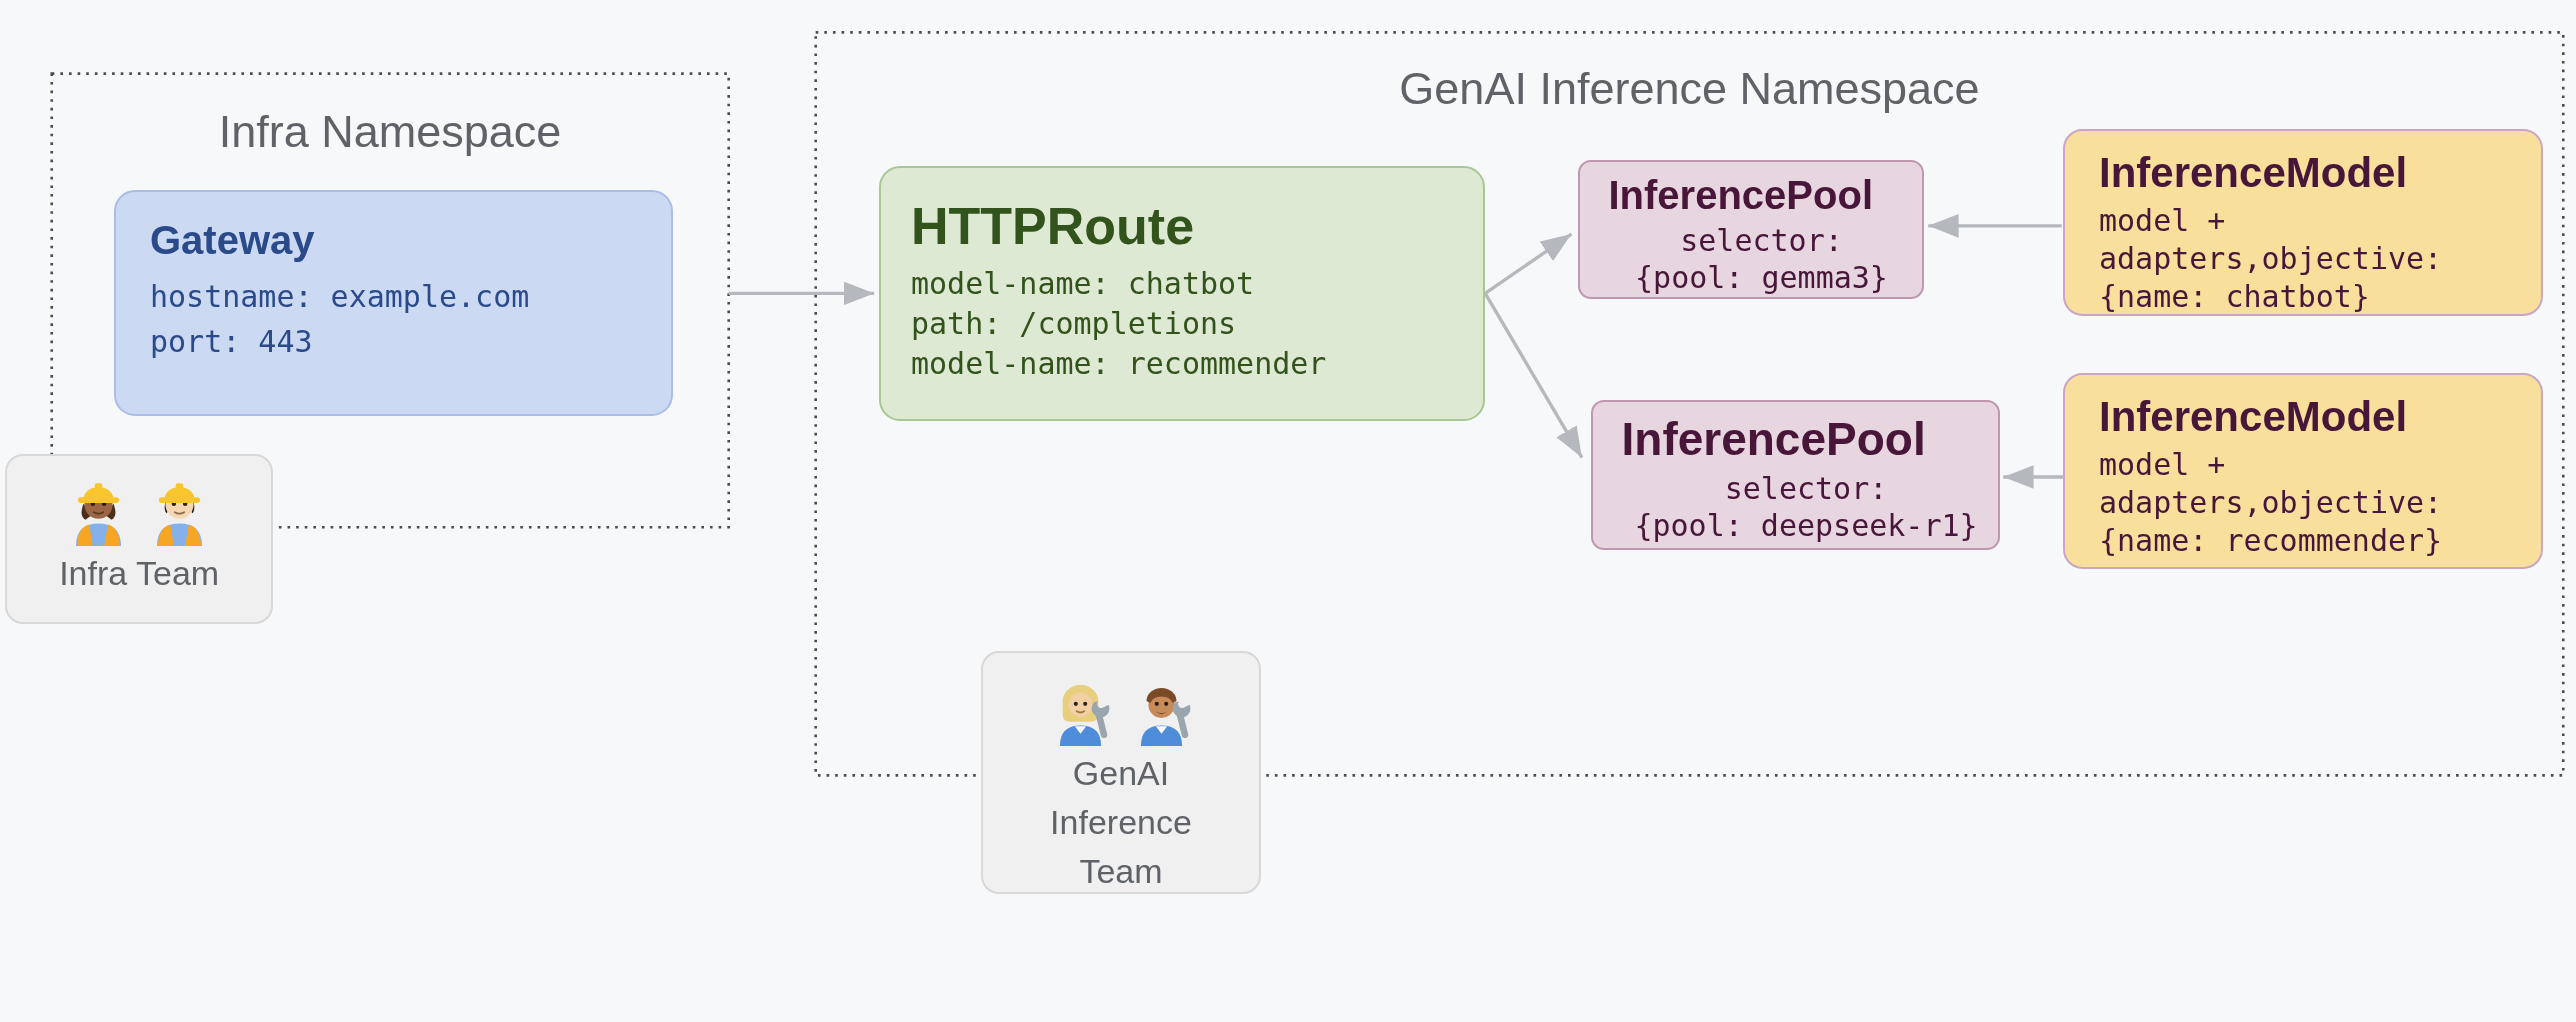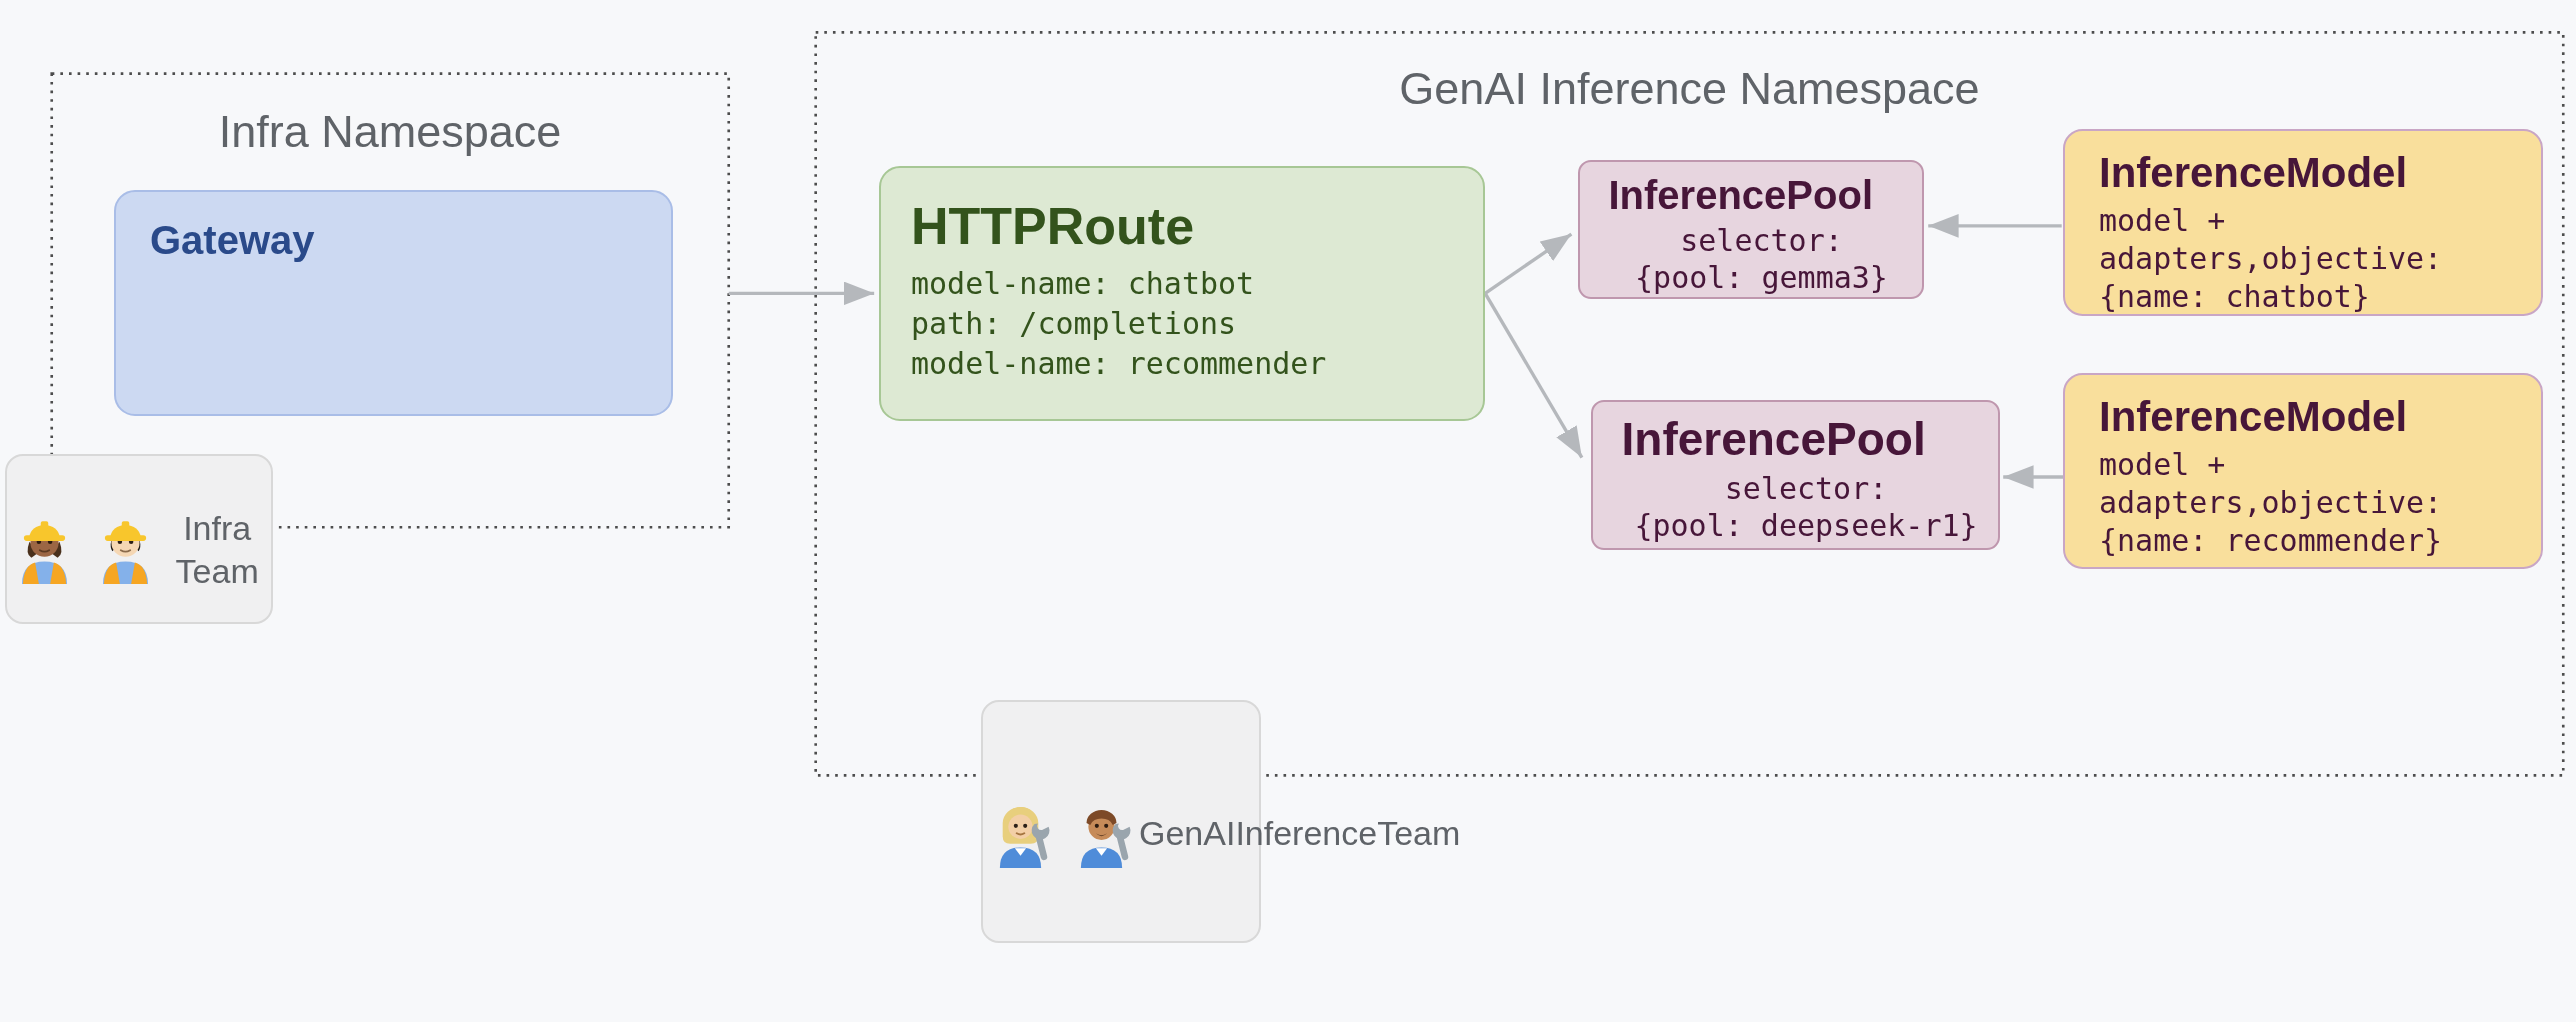--- a/index.html
+++ b/index.html
@@ -60,25 +60,25 @@
   }
   #model-chatbot { left: 2063px; top: 129px; height: 187px; }
   #model-recommender { left: 2063px; top: 373px; height: 196px; }
   .model .node-title { font-size: 42px; }
   .model .code { line-height: 38px; }
   .model .body { margin-top: 6px; }
 
   .team {
     position: absolute; z-index: 2; box-sizing: border-box;
     background: var(--team-fill, #f0f0f1); border: 2.2px solid var(--team-border, #d8d8d8);
-    border-radius: 18px; display: flex; flex-direction: row; align-items: center;
+    border-radius: 18px; display: flex; flex-direction: column; align-items: center;
     color: var(--team-text, #5f6368); text-align: center;
   }
   #infra-team { left: 5.2px; top: 454px; width: 268px; height: 170px; padding-top: 15px; }
-  #genai-team { left: 981px; top: 700px; width: 280px; height: 243px; padding-top: 18px; }
+  #genai-team { left: 981px; top: 651px; width: 280px; height: 243px; padding-top: 18px; }
   .icon-row { display: flex; gap: 6px; }
   .icon-row svg { width: 75px; height: 75px; }
   .team-label { font-size: 34px; line-height: 43px; margin-top: 6px; }
 </style>
 </head>
 <body>
 
 <svg class="overlay" width="2576" height="1023" viewBox="0 0 3436 1364">
   <defs>
     <marker id="arr" viewBox="0 0 9 7" markerWidth="9" markerHeight="7" refX="9" refY="3.5" orient="auto">
@@ -92,20 +92,24 @@
   <path class="edge" d="M1981,391 L2110,610" marker-end="url(#arr)"></path>
   <path class="edge" d="M2750,301 L2572,301" marker-end="url(#arr)"></path>
   <path class="edge" d="M2752,636 L2672,636" marker-end="url(#arr)"></path>
 </svg>
 
 <div class="ns-title" id="infra-ns-title">Infra Namespace</div>
 <div class="ns-title" id="genai-ns-title">GenAI Inference Namespace</div>
 
 <div class="node" id="gateway">
   <div class="node-title">Gateway</div>
+  <div class="body">
+    <div class="code">hostname: example.com</div>
+    <div class="code">port: 443</div>
+  </div>
 </div>
 
 <div class="node" id="httproute">
   <div class="node-title">HTTPRoute</div>
   <div class="body">
     <div class="code">model-name: chatbot</div>
     <div class="code">path: /completions</div>
     <div class="code">model-name: recommender</div>
   </div>
 </div>

